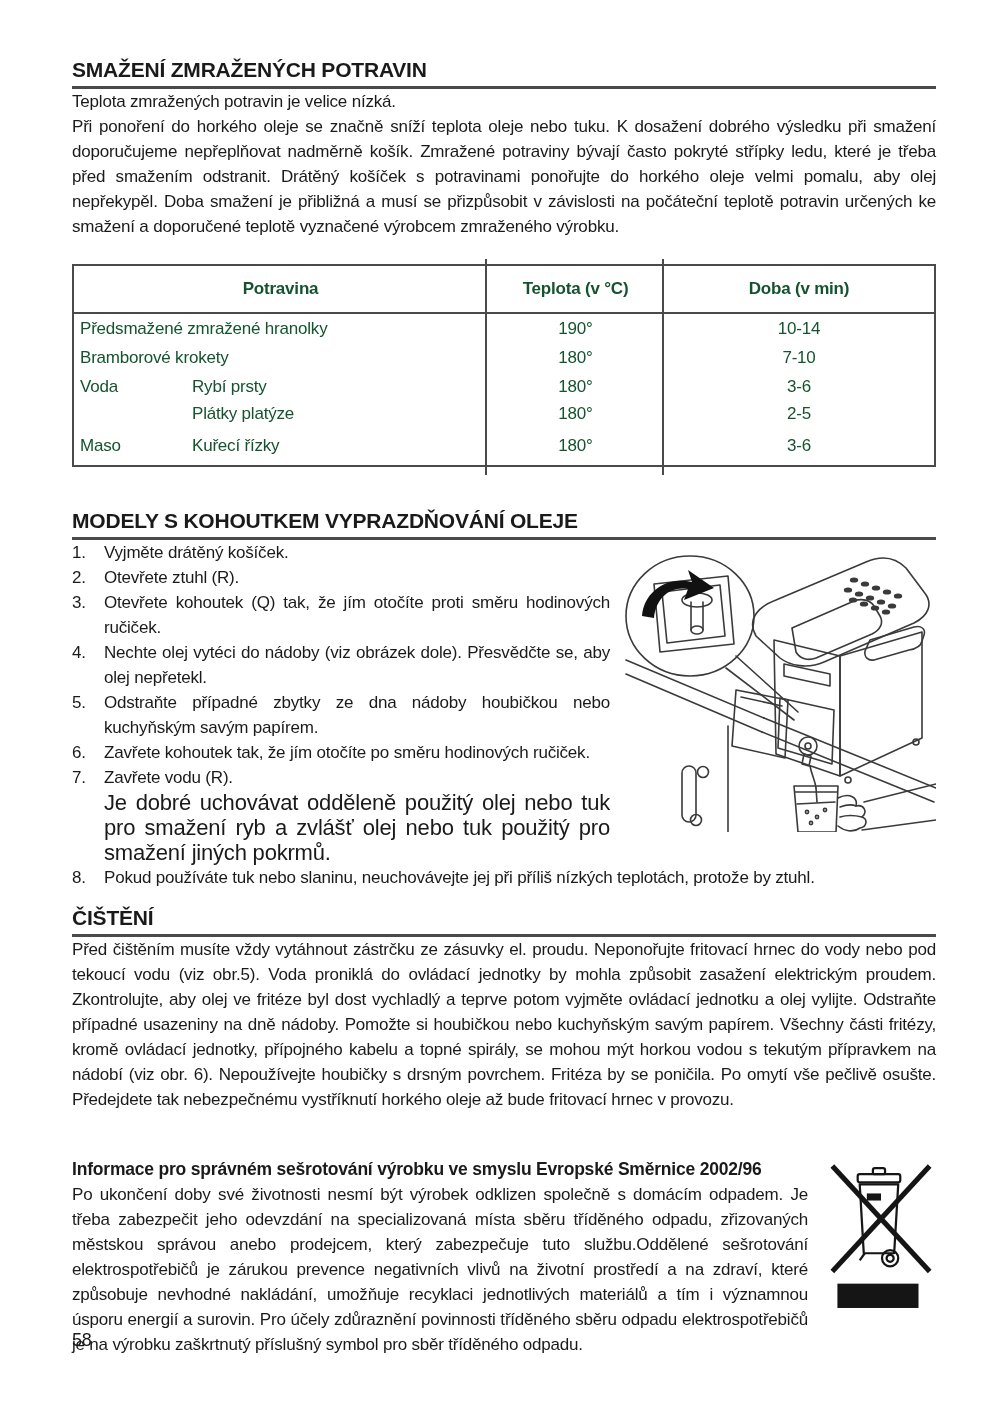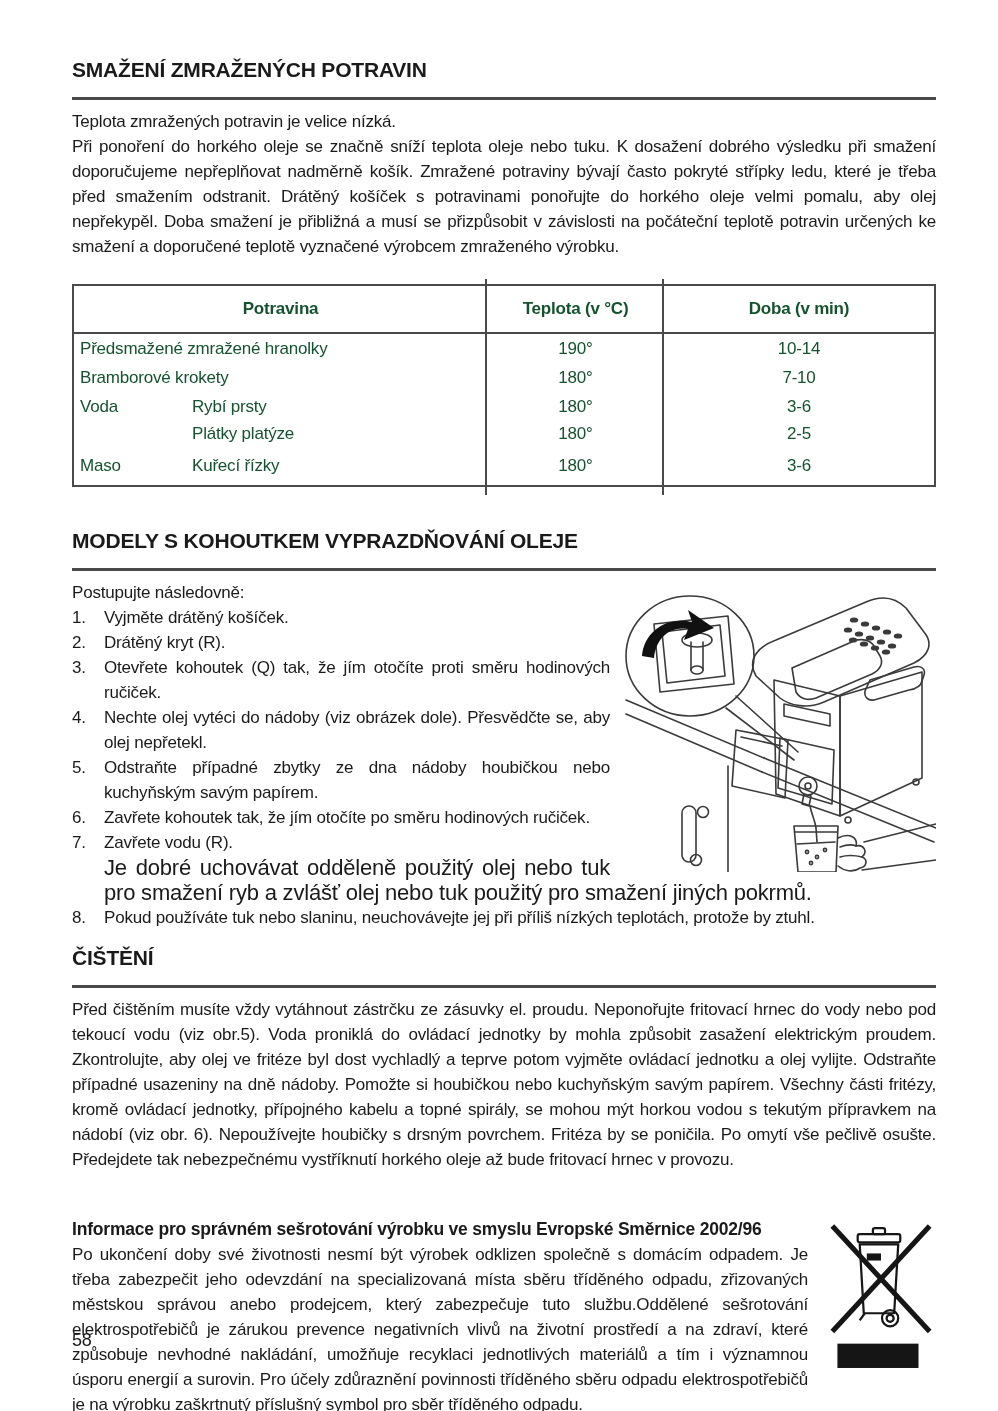--- a/index.html
+++ b/index.html
@@ -9,21 +9,21 @@
     box-sizing:border-box;
     padding:58px 62px 0 72px;
     background:#ffffff;
     color:#1a1a1a;
     font-family:"Liberation Sans","DejaVu Sans",sans-serif;
     letter-spacing:-0.2px;
     overflow:hidden;
   }
   .sec-title{
     font-size:21px;font-weight:bold;line-height:24px;
-    margin:0 0 9px 0;padding-bottom:15px;
+    margin:0 0 0 0;padding-bottom:4px;
     border-bottom:3px solid #4a4a4a;
   }
   p.body{font-size:17px;line-height:25px;margin:0;}
   .just{text-align:justify;}
   
   .tbl-wrap{position:relative;margin-top:25px;border:2px solid #4a4a4a;}
   .tbl-wrap table{width:100%;border-collapse:collapse;font-size:17px;color:#14532d;}
   .tbl-wrap th{font-weight:bold;height:44px;text-align:center;border-bottom:2px solid #4a4a4a;}
   .tbl-wrap tbody td{line-height:27px;}
   .tbl-wrap td.c1{padding-left:6px;text-align:left;}
@@ -175,30 +175,29 @@
           <circle class="ln" cx="201" cy="270" r="1.6"></circle>
           <circle class="ln" cx="187" cy="283" r="1.6"></circle>
         <path class="ln" d="M214,258 C226,252 234,258 232,266 C240,264 244,272 238,277 C244,279 243,287 236,288 C229,293 220,291 214,286" fill="#fff"></path>
         <path class="ln" d="M216,267 C224,264 230,265 232,266"></path>
         <path class="ln" d="M216,277 C226,274 234,276 238,277"></path>
         <path class="ln" d="M240,262 L312,244"></path>
         <path class="ln" d="M238,290 L312,280"></path>
       </svg>
     </div>
 
-    <p class="body">Postupujte následovně:</p>
 
     <div>
       <div class="step">
           <span class="num">1.</span>
           <span class="txt">Vyjměte drátěný košíček.</span>
         </div>
       <div class="step">
           <span class="num">2.</span>
-          <span class="txt">Drátěný kryt (R).</span>
+          <span class="txt">Otevřete ztuhl (R).</span>
         </div>
       <div class="step">
           <span class="num">3.</span>
           <span class="txt">Otevřete kohoutek (Q) tak, že jím otočíte proti směru hodinových ručiček.</span>
         </div>
       <div class="step">
           <span class="num">4.</span>
           <span class="txt">Nechte olej vytéci do nádoby (viz obrázek dole). Přesvědčte se, aby olej nepřetekl.</span>
         </div>
       <div class="step">

